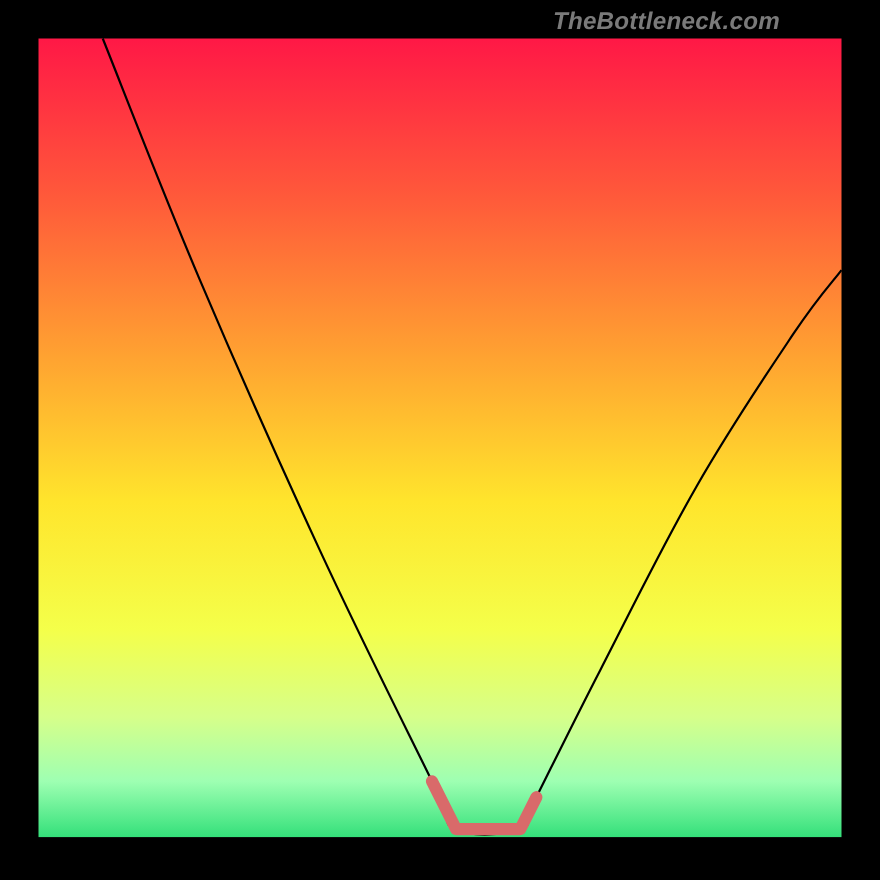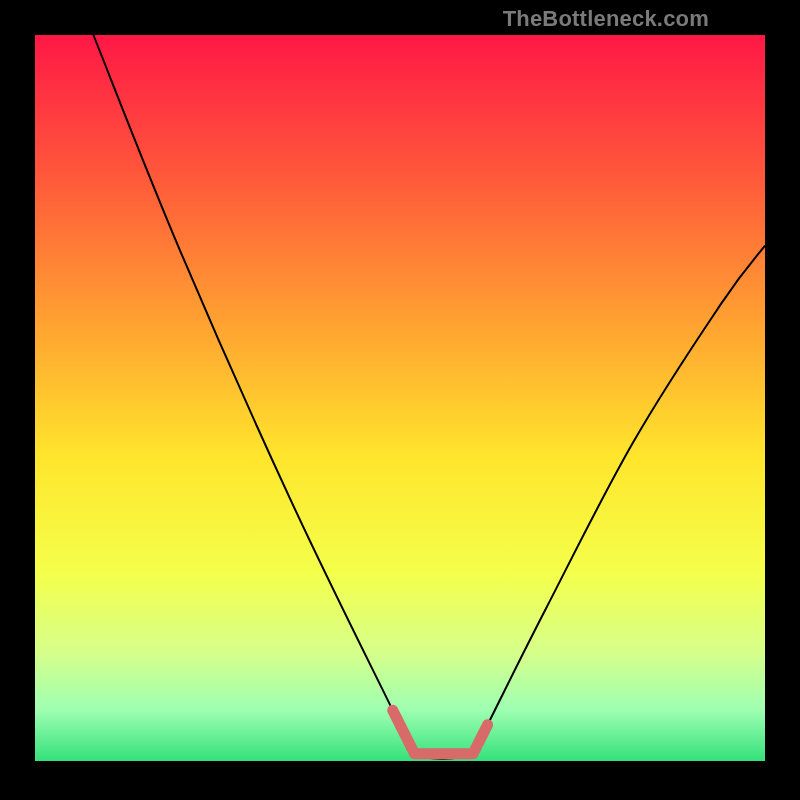--- a/index.html
+++ b/index.html
@@ -9,20 +9,21 @@
     height: 800px;
     background: #000;
     overflow: hidden;
     font-family: Arial, Helvetica, sans-serif;
   }
   .stage {
     position: relative;
     width: 723px;
     height: 800px;
     background: #000;
+    font-style: italic;
   }
   .wm {
     position: absolute;
     top: 6px;
     right: 14px;
     color: #7a7a7a;
     font-size: 22px;
     font-weight: 600;
     letter-spacing: 0.2px;
     z-index: 30;

